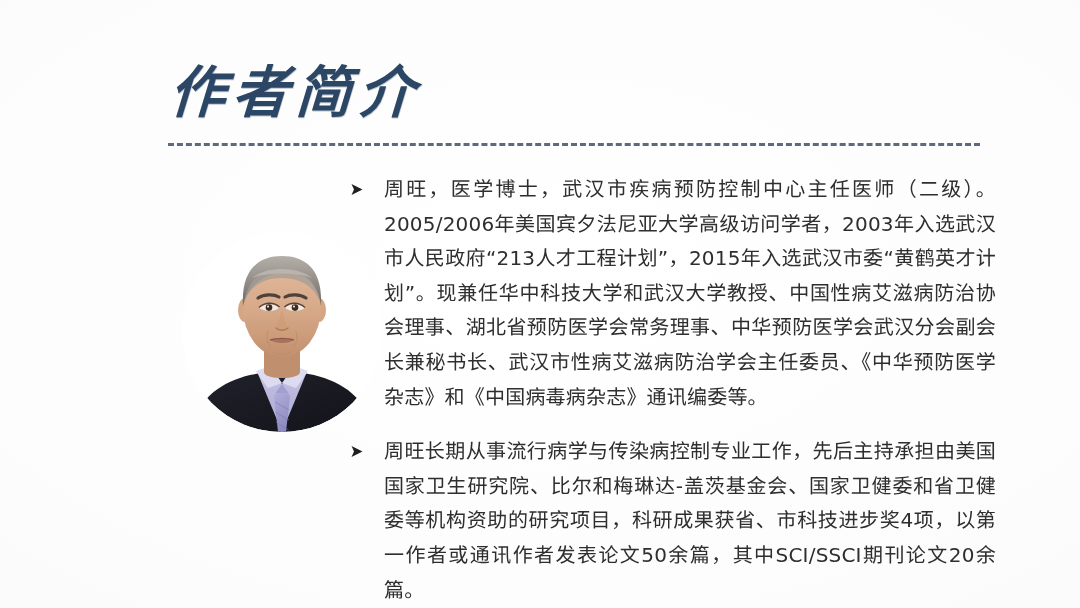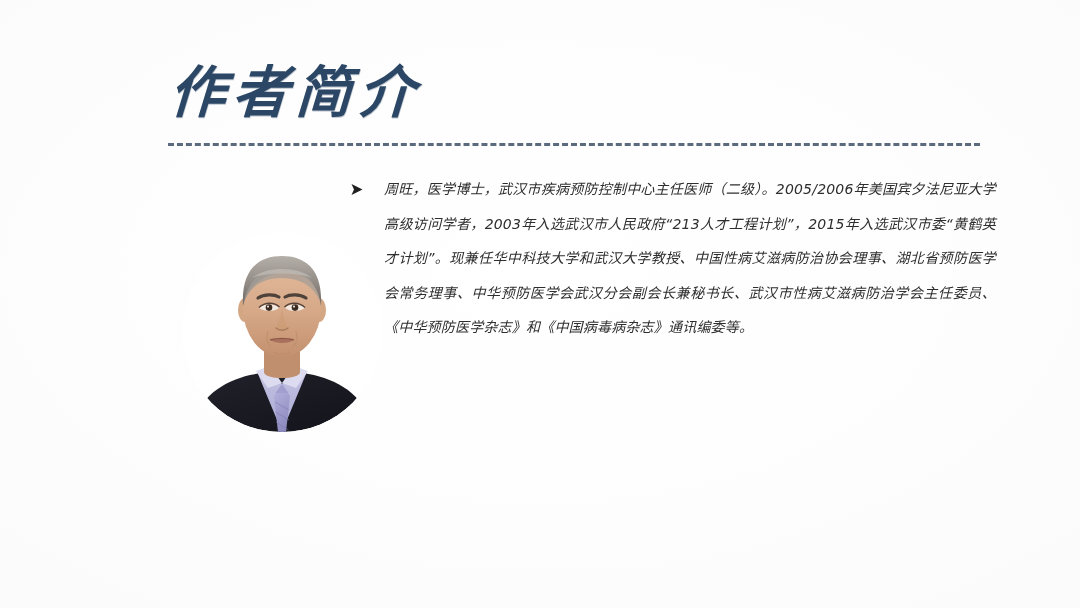--- a/index.html
+++ b/index.html
@@ -73,27 +73,26 @@
     position: absolute;
     left: 348px;
     top: 172px;
     width: 648px;
   }
   .para {
     position: relative;
     padding-left: 36px;
     margin: 0 0 16px 0;
     font-family: "DejaVu Sans", "Liberation Sans", sans-serif;
-    font-size: 14px;
+    font-size: 20px;
     line-height: 34.6px;
     color: #2e2e2e;
     text-align: justify;
     text-justify: inter-ideograph;
     letter-spacing: 0.2px;
-    font-style: italic;
   }
   .para:last-child { margin-bottom: 0; }
   .bullet {
     position: absolute;
     left: 2px;
     top: 0;
     width: 24px;
     line-height: 34.6px;
     font-size: 16px;
     color: #222222;
@@ -205,16 +204,24 @@
 
     <p class="para">
       <span class="bullet">
         <svg width="15" height="13" viewBox="0 0 15 13" xmlns="http://www.w3.org/2000/svg" aria-hidden="true">
           <path d="M1.5 1 L12.5 6.5 L1.5 12 L4 6.5 Z" fill="#1f1f1f"></path>
         </svg>
       </span>
       <span class="para-text">周旺，医学博士，武汉市疾病预防控制中心主任医师（二级）。2005/2006年美国宾夕法尼亚大学高级访问学者，2003年入选武汉市人民政府“213人才工程计划”，2015年入选武汉市委“黄鹤英才计划”。现兼任华中科技大学和武汉大学教授、中国性病艾滋病防治协会理事、湖北省预防医学会常务理事、中华预防医学会武汉分会副会长兼秘书长、武汉市性病艾滋病防治学会主任委员、《中华预防医学杂志》和《中国病毒病杂志》通讯编委等。</span>
     </p>
 
+    <p class="para p2">
+      <span class="bullet">
+        <svg width="15" height="13" viewBox="0 0 15 13" xmlns="http://www.w3.org/2000/svg" aria-hidden="true">
+          <path d="M1.5 1 L12.5 6.5 L1.5 12 L4 6.5 Z" fill="#1f1f1f"></path>
+        </svg>
+      </span>
+      <span class="para-text">周旺长期从事流行病学与传染病控制专业工作，先后主持承担由美国国家卫生研究院、比尔和梅琳达-盖茨基金会、国家卫健委和省卫健委等机构资助的研究项目，科研成果获省、市科技进步奖4项，以第一作者或通讯作者发表论文50余篇，其中SCI/SSCI期刊论文20余篇。</span>
+    </p>
 
   </div>
 
 </div>
 
 </body></html>

